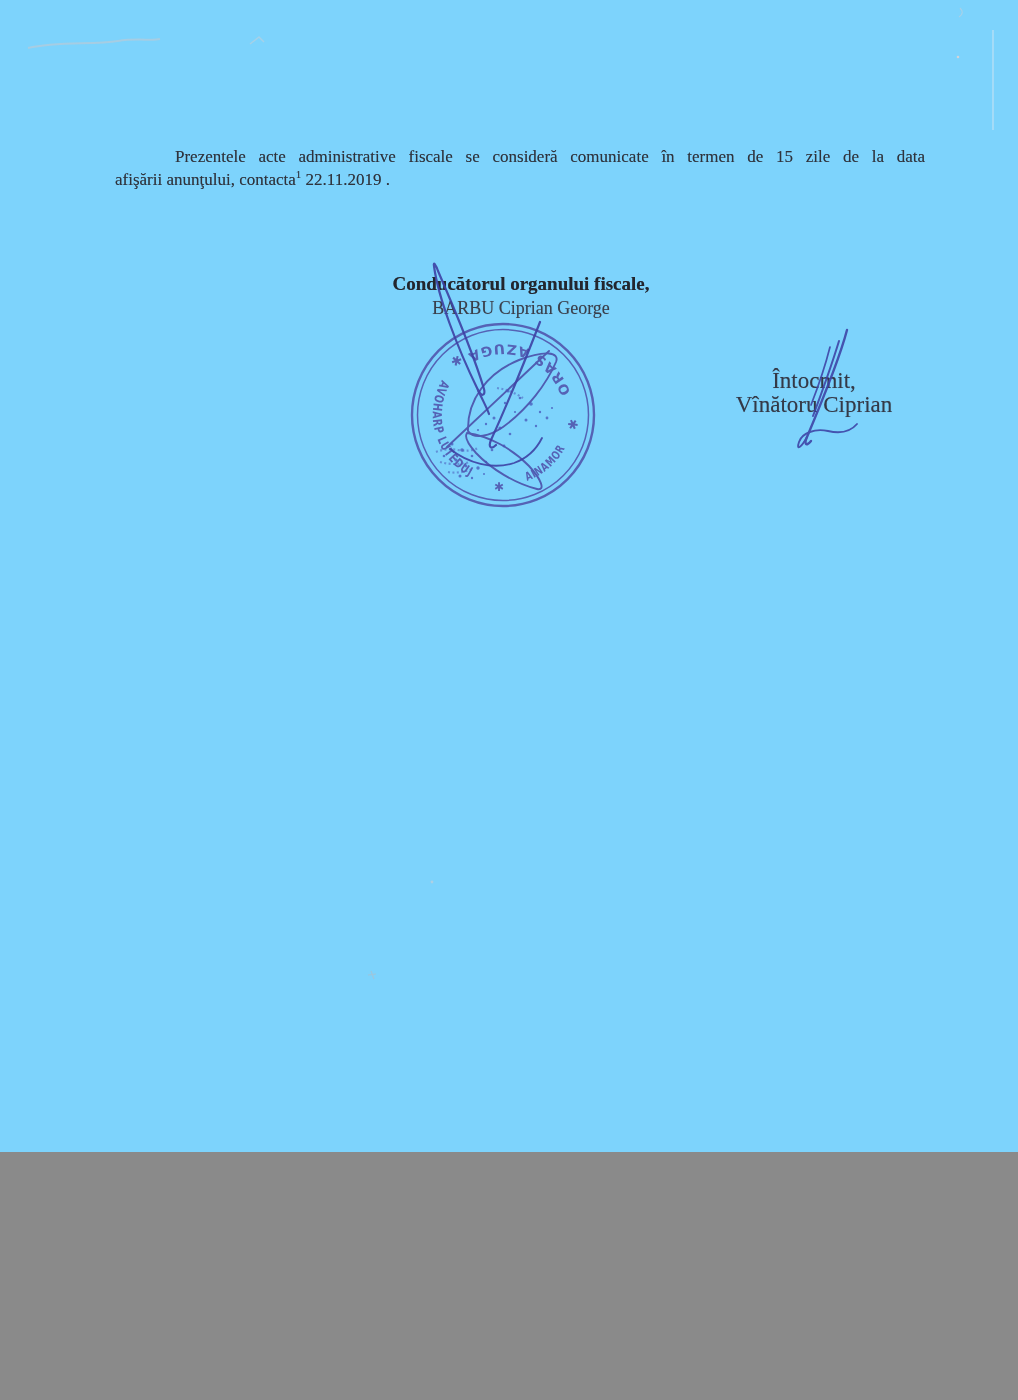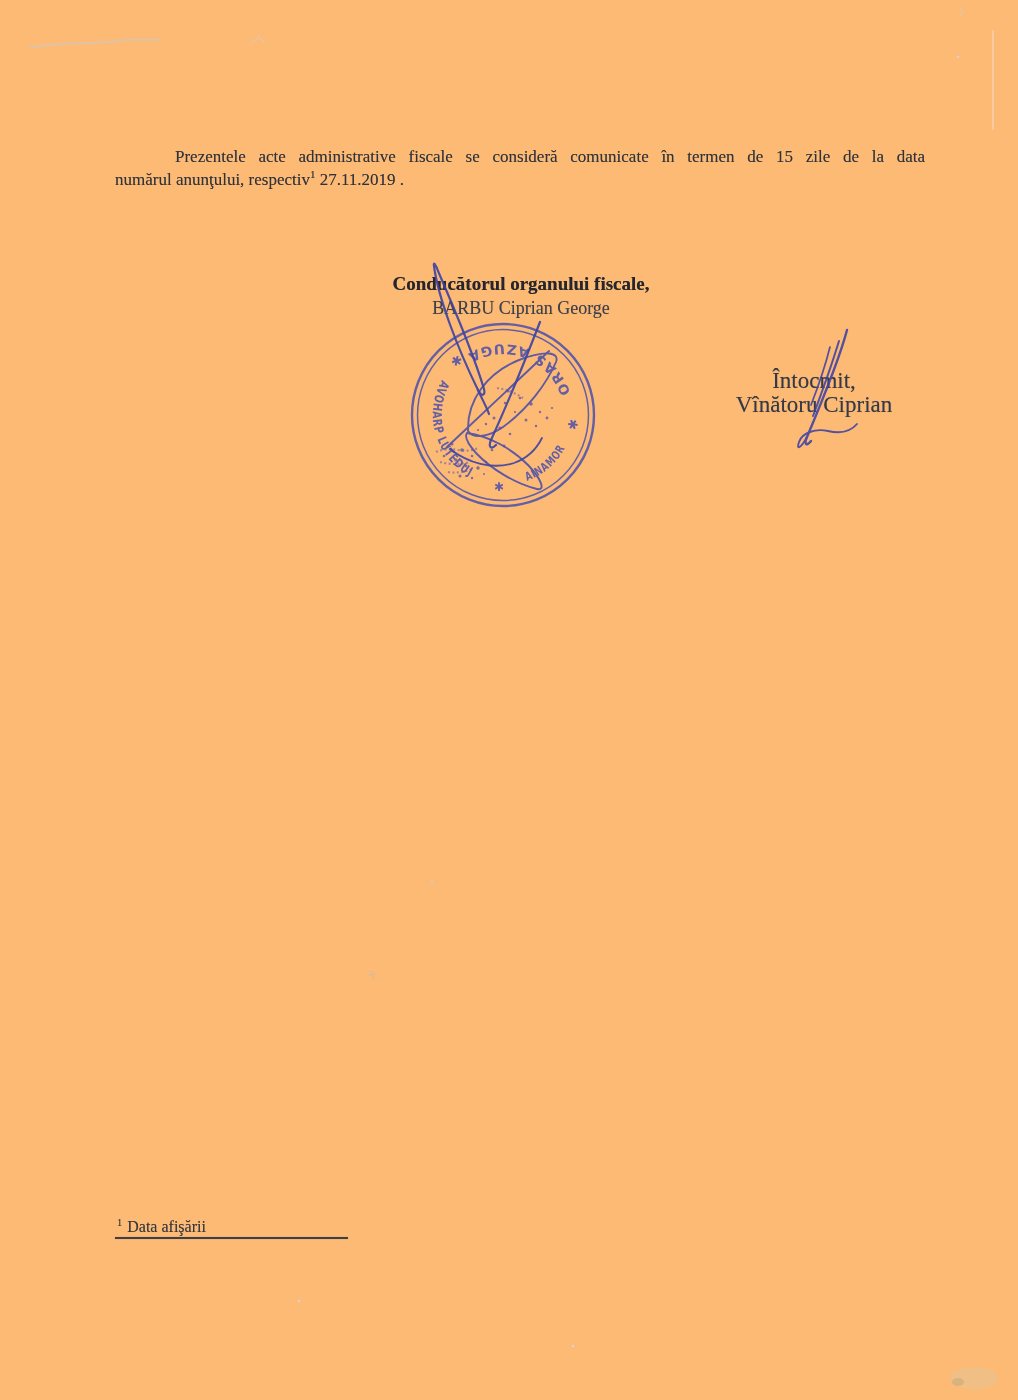--- a/index.html
+++ b/index.html
@@ -1,20 +1,20 @@
 <!DOCTYPE html>
 <html><head>
 <meta charset="utf-8">
 <style>
   html,body{margin:0;padding:0;background:#8a8a8a;}
   .page{
     position:relative;
-    width:1018px;height:1400px;
+    width:1018px;height:1152px;
     margin:0 auto;
-    background:#fdba74;
+    background:#7dd3fc;
     overflow:hidden;
     font-family:"Liberation Serif", serif;
     color:#2f333c;
   }
   
   .body-text{
     position:absolute;left:115px;top:145px;width:810px;
     font-size:17px;line-height:23.4px;
     text-shadow:0 0 .6px rgba(45,49,60,.45);
   }
@@ -61,21 +61,21 @@
   .footnote sup{font-size:10.5px;vertical-align:super;line-height:0;}
   .footnote .ftext{margin-left:5px;}
 </style>
 </head>
 <body>
 
 <div class="page">
 
   <div class="body-text">
     <div class="line indent just">Prezentele acte administrative fiscale se consideră comunicate în termen de 15 zile de la data</div>
-    <div class="line"><span>numărul anunţului, respectiv</span><sup class="fsup">1</sup><span> 27.11.2019 .</span></div>
+    <div class="line"><span>afişării anunţului, contacta</span><sup class="fsup">1</sup><span> 22.11.2019 .</span></div>
   </div>
 
   <div class="sig-block">
     <div class="sig-title">Conducătorul organului fiscale,</div>
     <div class="sig-name">BARBU Ciprian George</div>
   </div>
 
   <div class="prepared">
     <div>Întocmit,</div>
     <div>Vînătoru Ciprian</div>

